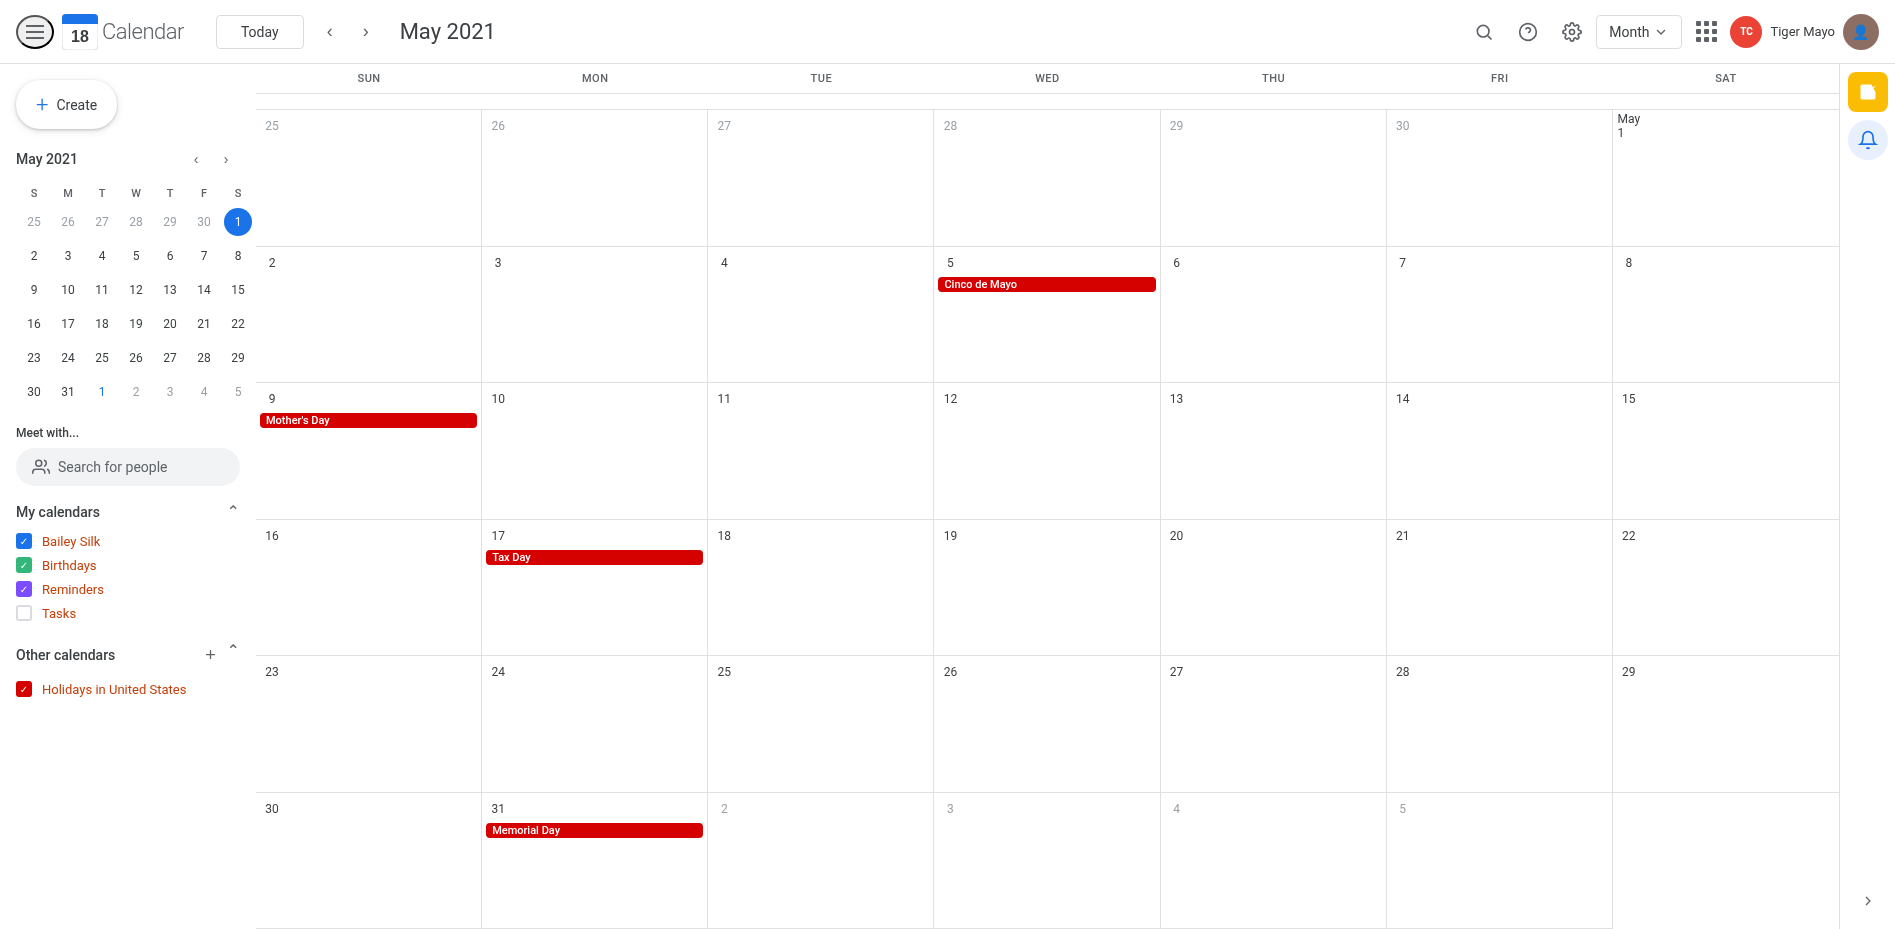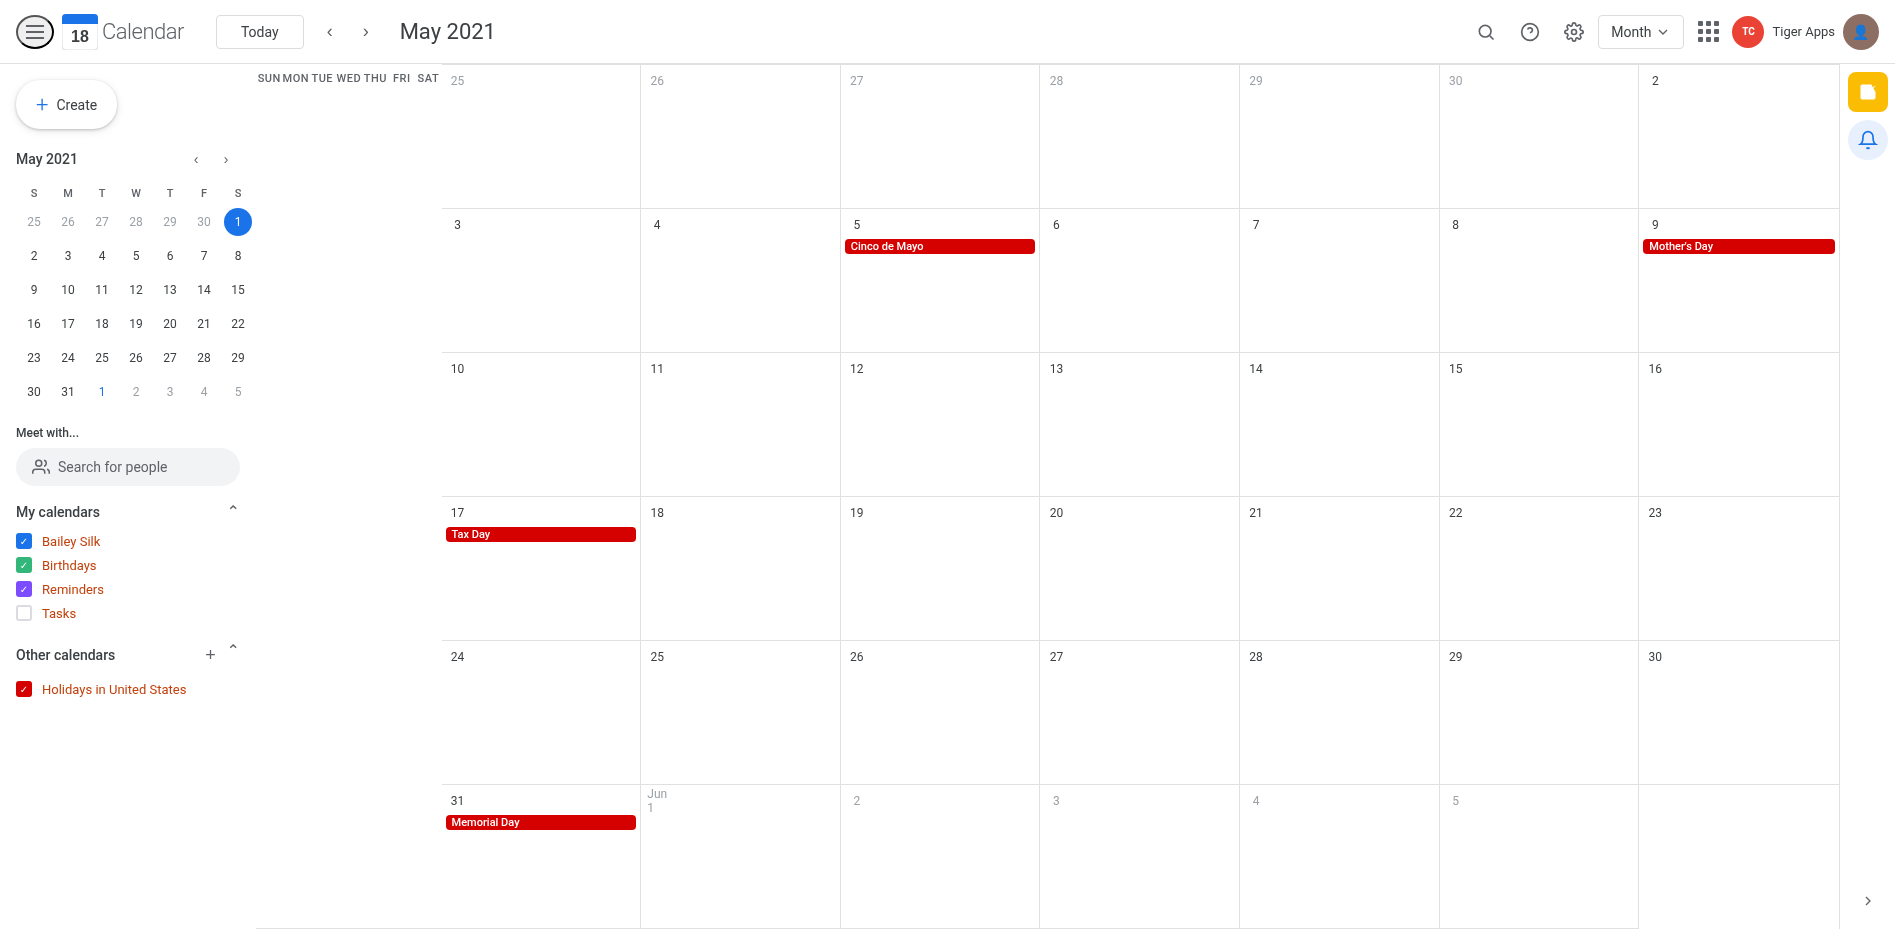--- a/index.html
+++ b/index.html
@@ -91,21 +91,21 @@
     .cal-checkbox.empty-check { border: 2px solid #dadce0; background: #fff; }
     .cal-name { font-size: 13px; color: #c2410c; }
     .check-icon { color: white; font-size: 10px; }
 
     
     .other-cal-header { display: flex; align-items: center; justify-content: space-between; margin-bottom: 8px; gap: 27px; }
     .other-cal-header-left { display: flex; align-items: center; gap: 4px; cursor: pointer; }
     .other-cal-add { width: 28px; height: 28px; border-radius: 50%; border: none; background: none; cursor: pointer; color: #5f6368; font-size: 18px; display: flex; align-items: center; justify-content: center; }
 
     
-    .calendar-area { flex: 1; display: flex; overflow: hidden; }
+    .calendar-area { flex: 1; display: flex; flex-direction: column; overflow: hidden; gap: 15px; }
     .day-headers { display: grid; grid-template-columns: repeat(7, 1fr); border-bottom: 1px solid #e0e0e0; }
     .day-header { text-align: center; padding: 8px 0; font-size: 11px; font-weight: 500; color: #5f6368; letter-spacing: 0.5px; }
     .calendar-grid { display: grid; grid-template-columns: repeat(7, 1fr); grid-template-rows: repeat(6, 1fr); flex: 1; overflow: hidden; }
     .cal-cell { border-right: 1px solid #e0e0e0; border-bottom: 1px solid #e0e0e0; padding: 4px; position: relative; min-height: 0; }
     .cal-cell:nth-child(7n) { border-right: none; }
     .cal-day-num { font-size: 12px; color: #3c4043; padding: 2px 6px; display: inline-block; cursor: pointer; border-radius: 50%; width: 24px; height: 24px; display: flex; align-items: center; justify-content: center; margin-bottom: 2px; }
     .cal-day-num.other-month { color: #9aa0a6; }
     .event-chip {
       background: #d50000;
       color: #fff;
@@ -188,21 +188,21 @@
         <span></span>
           <span></span>
           <span></span>
         <span></span>
           <span></span>
           <span></span>
       </div>
     </button>
     <div class="avatar-area">
       <div class="avatar-img" style="background:#ea4335; font-size:10px; width:32px; height:32px;">TC</div>
-      <span class="avatar-label">Tiger Apps</span>
+      <span class="avatar-label">Tiger Mayo</span>
       <div class="avatar-img2" style="width:36px;height:36px;border-radius:50%;overflow:hidden;background:#8d6e63; display:flex; align-items:center; justify-content:center; color:white; font-size:14px;">👤</div>
     </div>
   </div>
 </div>
 
 <div class="main-layout">
 
   <div class="sidebar">
     <button class="create-btn">
       <span class="create-plus">+</span>
@@ -376,20 +376,23 @@
         <div class="cal-cell">
           <div class="cal-day-num other-month">28</div>
         </div>
         <div class="cal-cell">
           <div class="cal-day-num other-month">29</div>
         </div>
         <div class="cal-cell">
           <div class="cal-day-num other-month">30</div>
         </div>
         <div class="cal-cell">
+          <div class="cal-day-num">May 1</div>
+        </div>
+        <div class="cal-cell">
           <div class="cal-day-num">2</div>
         </div>
         <div class="cal-cell">
           <div class="cal-day-num">3</div>
         </div>
         <div class="cal-cell">
           <div class="cal-day-num">4</div>
         </div>
         <div class="cal-cell">
           <div class="cal-day-num">5</div>
@@ -468,23 +471,20 @@
         </div>
         <div class="cal-cell">
           <div class="cal-day-num">29</div>
         </div>
         <div class="cal-cell">
           <div class="cal-day-num">30</div>
         </div>
         <div class="cal-cell">
           <div class="cal-day-num">31</div>
           <div class="event-chip" style="background: rgb(213, 0, 0);">Memorial Day</div>
-        </div>
-        <div class="cal-cell">
-          <div class="cal-day-num other-month">Jun 1</div>
         </div>
         <div class="cal-cell">
           <div class="cal-day-num other-month">2</div>
         </div>
         <div class="cal-cell">
           <div class="cal-day-num other-month">3</div>
         </div>
         <div class="cal-cell">
           <div class="cal-day-num other-month">4</div>
         </div>

